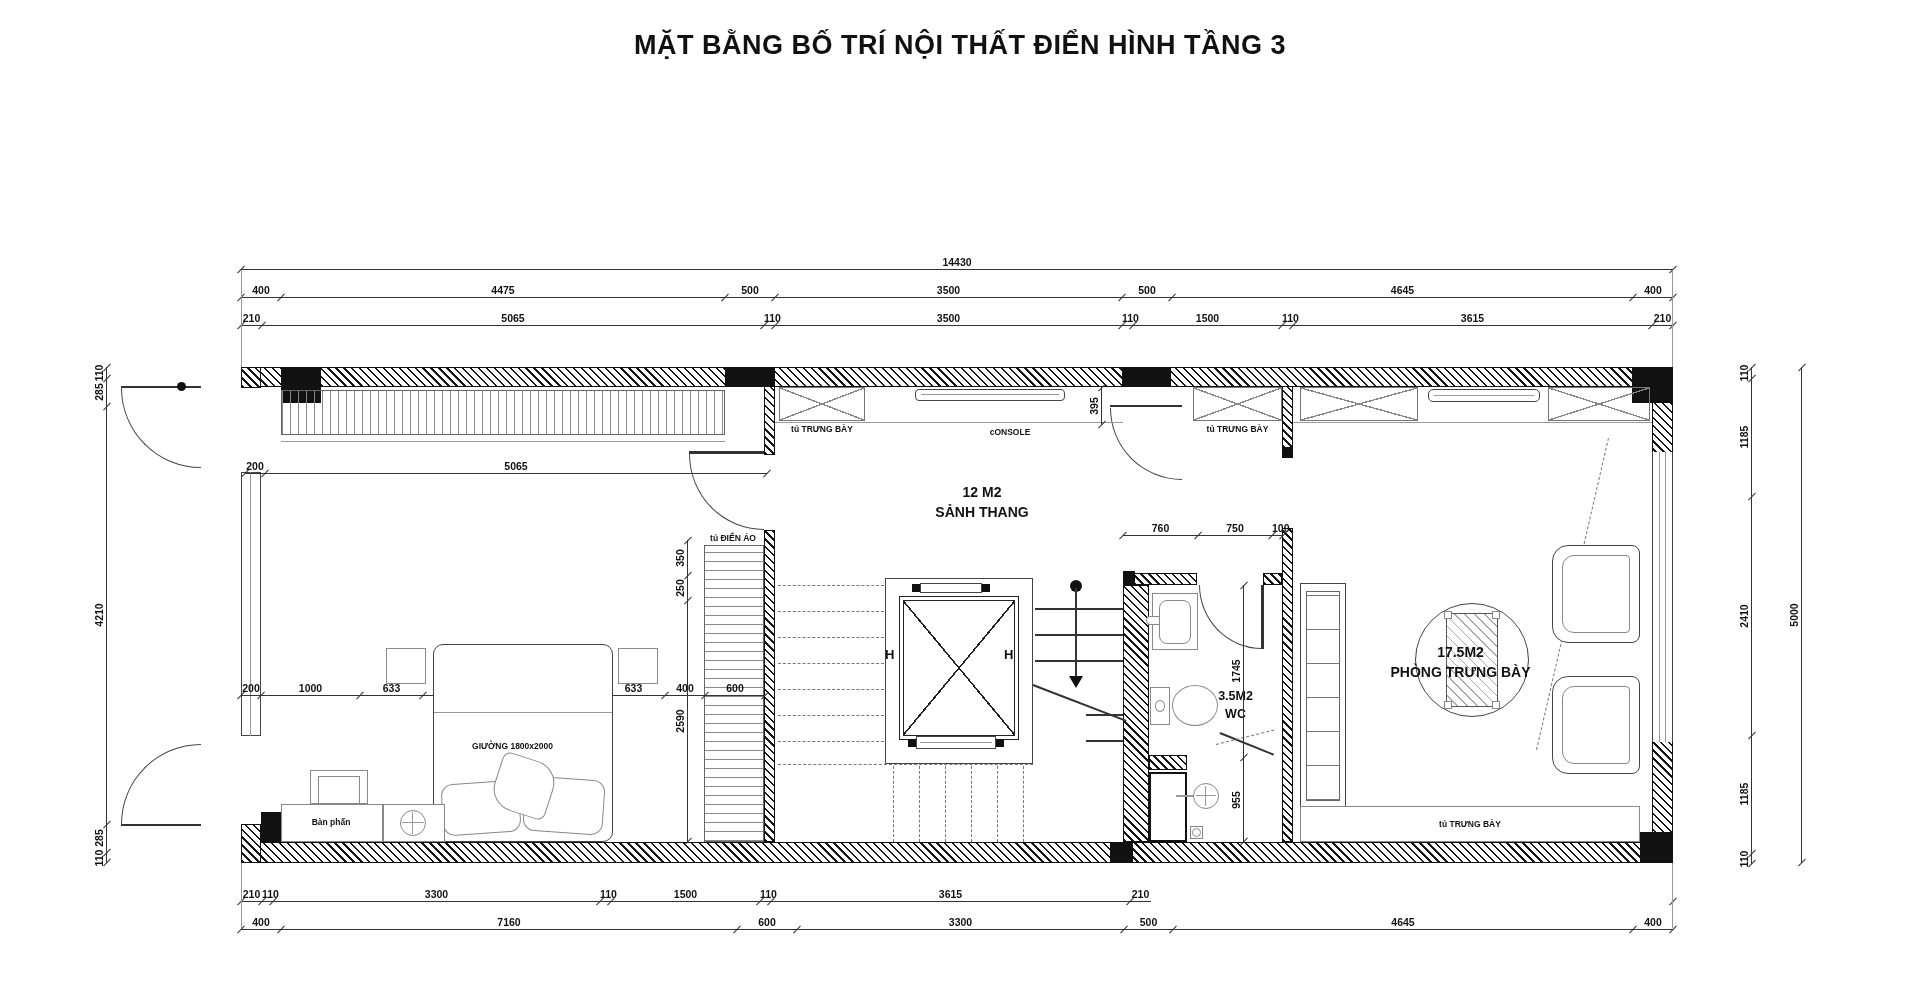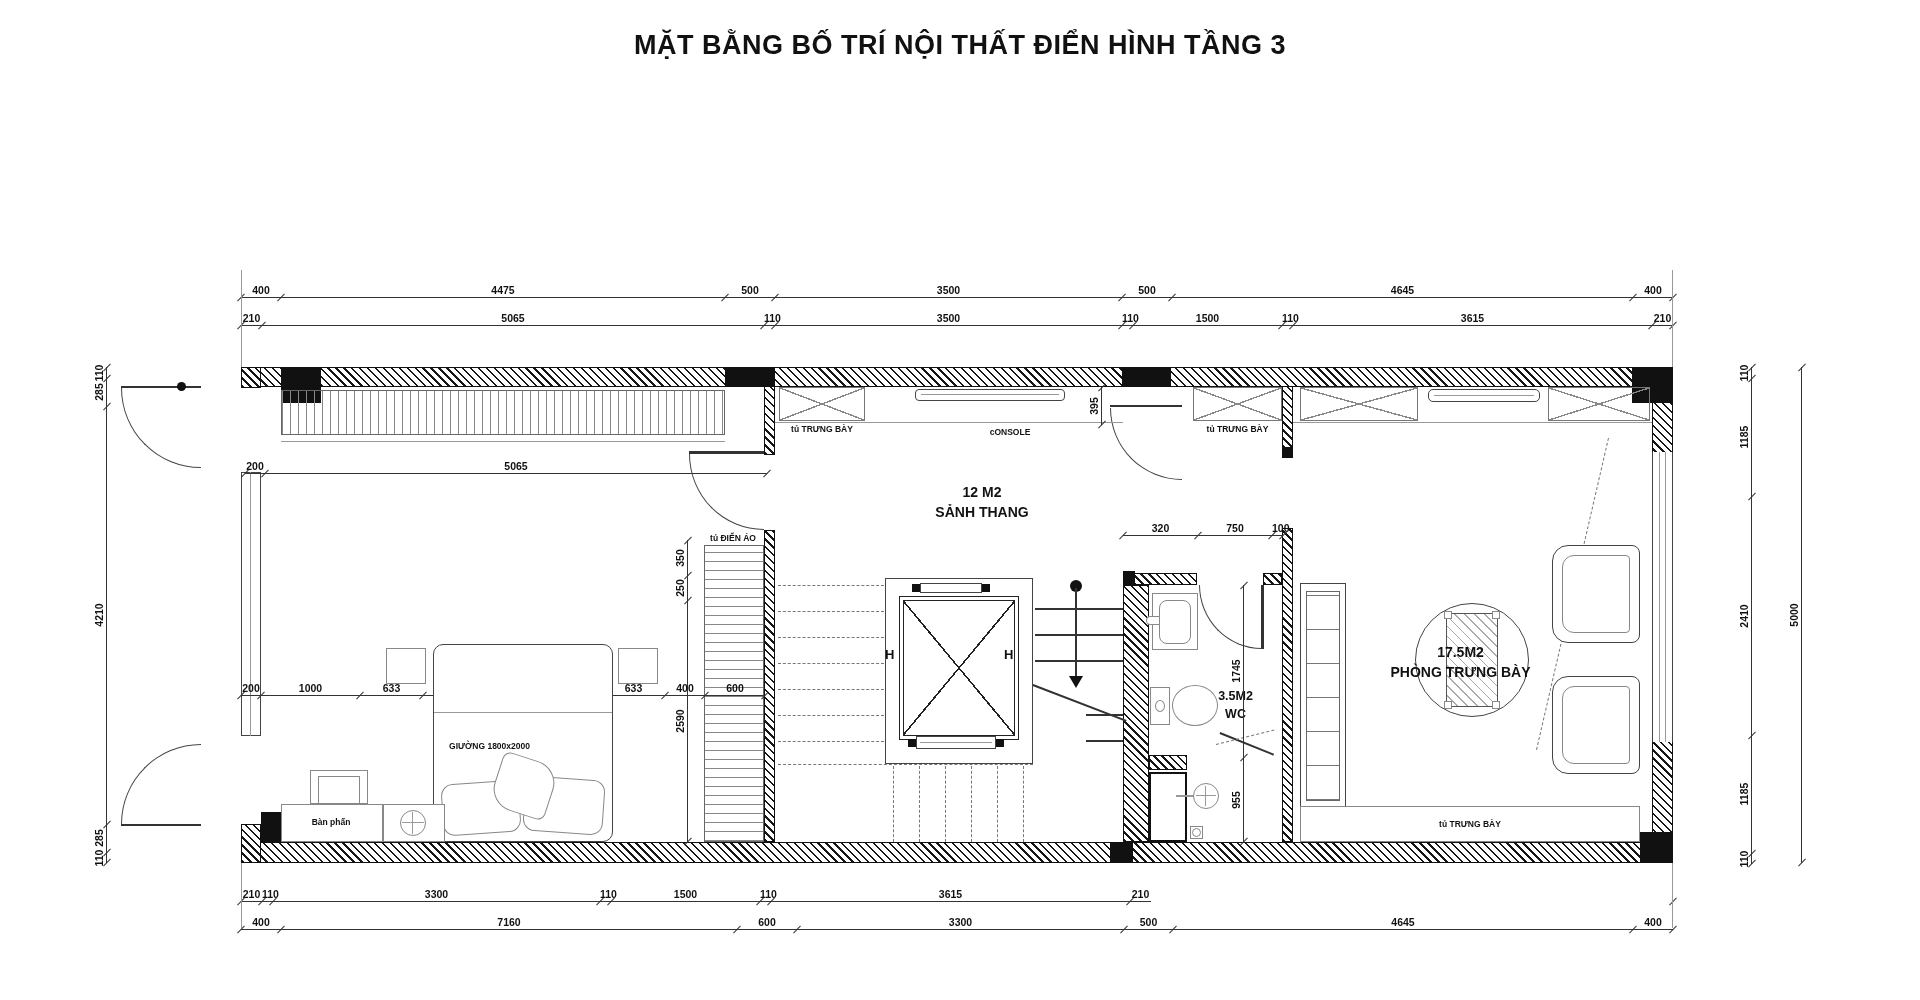--- a/index.html
+++ b/index.html
@@ -54,20 +54,26 @@
             border:1px solid #555;box-sizing:border-box;}
   .tri-down{width:0;height:0;border-left:7px solid transparent;border-right:7px solid transparent;border-top:12px solid #111;}
 </style>
 </head>
 <body>
 
 <div id="canvas">
 
   <div class="title">MẶT BẰNG BỐ TRÍ NỘI THẤT ĐIỂN HÌNH TẦNG 3</div>
 
+  <div class="dim-h" style="left:241px;top:258px;width:1432px;">
+    <span class="seg" style="width:1432px;">
+        <b class="lbl">14430</b>
+      </span>
+      <i class="tex"></i>
+  </div>
 
   <div class="dim-h" style="left:241px;top:286px;width:1432px;">
     <span class="seg" style="width:40px;">
         <b class="lbl">400</b>
       </span>
     <span class="seg" style="width:444px;">
         <b class="lbl">4475</b>
       </span>
     <span class="seg" style="width:50px;">
         <b class="lbl">500</b>
@@ -324,21 +330,21 @@
         <b class="lbl">600</b>
       </span>
     <i class="tex"></i>
   </div>
 
   <i class="abs box" style="left:433px;top:644px;width:180px;height:198px;border-radius:10px;"></i>
   <i class="abs gln" style="left:434px;top:712px;width:178px;height:1px;"></i>
   <i class="abs lightbox" style="left:442px;top:782px;width:78px;height:52px;border-radius:12px;transform:rotate(-4deg);"></i>
   <i class="abs lightbox" style="left:524px;top:778px;width:80px;height:55px;border-radius:12px;transform:rotate(4deg);"></i>
   <i class="abs lightbox" style="left:495px;top:758px;width:58px;height:56px;border-radius:8px 40% 8px 40%;transform:rotate(18deg);background:#fff;"></i>
-  <div class="tiny" style="left:432px;top:742px;width:115px;">GIƯỜNG 1800x2000</div>
+  <div class="tiny" style="left:455px;top:742px;width:115px;">GIƯỜNG 1800x2000</div>
 
   <i class="abs lightbox" style="left:386px;top:648px;width:40px;height:36px;"></i>
   <i class="abs lightbox" style="left:618px;top:648px;width:40px;height:36px;"></i>
 
   <i class="abs lightbox" style="left:310px;top:770px;width:58px;height:34px;"></i>
   <i class="abs lightbox" style="left:318px;top:776px;width:42px;height:28px;"></i>
   <i class="abs lightbox" style="left:281px;top:804px;width:102px;height:38px;"></i>
   <div class="tiny" style="left:291px;top:818px;width:80px;">Bàn phấn</div>
   <i class="abs lightbox" style="left:383px;top:804px;width:62px;height:38px;"></i>
   <i class="abs lightbox round" style="left:400px;top:810px;width:26px;height:26px;"></i>
@@ -360,21 +366,21 @@
   <i class="abs xbox" style="left:1193px;top:387px;width:89px;height:34px;"></i>
   <div class="tiny" style="left:1190px;top:425px;width:95px;">tủ TRƯNG BÀY</div>
 
   <div class="room-label" style="left:900px;top:482px;width:164px;">
     <div>12 M2</div>
     <div>SẢNH THANG</div>
   </div>
 
   <div class="dim-h" style="left:1123px;top:524px;width:160px;">
     <span class="seg" style="width:75px;">
-        <b class="lbl">320</b>
+        <b class="lbl">760</b>
       </span>
     <span class="seg" style="width:74px;">
         <b class="lbl">750</b>
       </span>
     <span class="seg" style="width:11px;">
         <b class="lbl">100</b>
       </span>
     <i class="tex"></i>
   </div>
 

